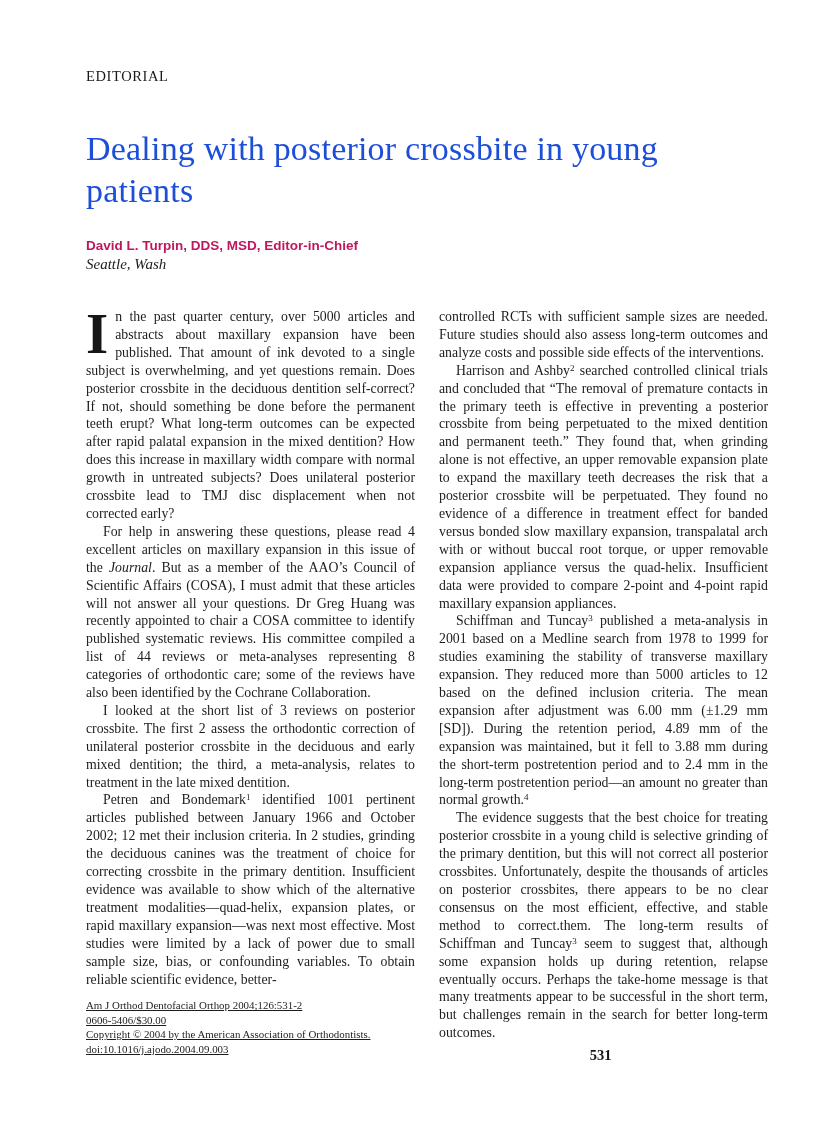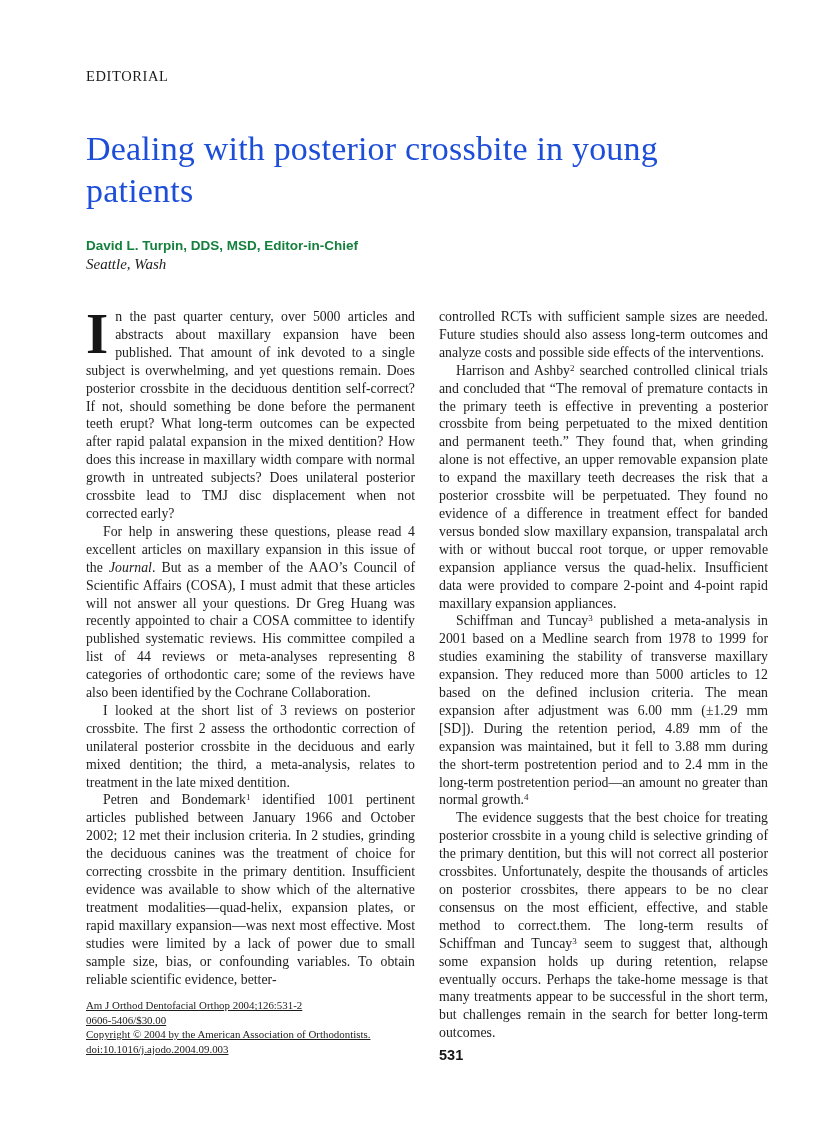--- a/index.html
+++ b/index.html
@@ -29,21 +29,21 @@
     font-weight: 400;
     letter-spacing: 0.2px;
     color: #1d4ed8;
   }
   .author {
     margin-top: 25px;
     font-family: "Liberation Sans", sans-serif;
     font-weight: 700;
     font-size: 13.5px;
     line-height: 17px;
-    color: #15803d;
+    color: #be185d;
   }
   .location {
     font-style: italic;
     font-size: 15px;
     line-height: 17px;
     margin-top: 2px;
   }
   .columns {
     display: flex;
     gap: 24px;
@@ -75,23 +75,23 @@
   .footnote {
     margin-top: 10px;
     font-size: 10.9px;
     line-height: 14.5px;
     color: #1c1c1c;
     text-decoration: underline;
   }
   .fn-line { white-space: nowrap; }
   .pagenum {
     margin-top: 5px;
-    text-align: left;
+    text-align: center;
     padding-right: 6px;
-    font-family: Liberation Sans, sans-serif;
+    font-family: Liberation Serif, serif;
     font-weight: 700;
     font-size: 14.5px;
     color: #161616;
   }
 </style>
 </head>
 <body>
 
 <div class="page">
   <div class="kicker">EDITORIAL</div>

